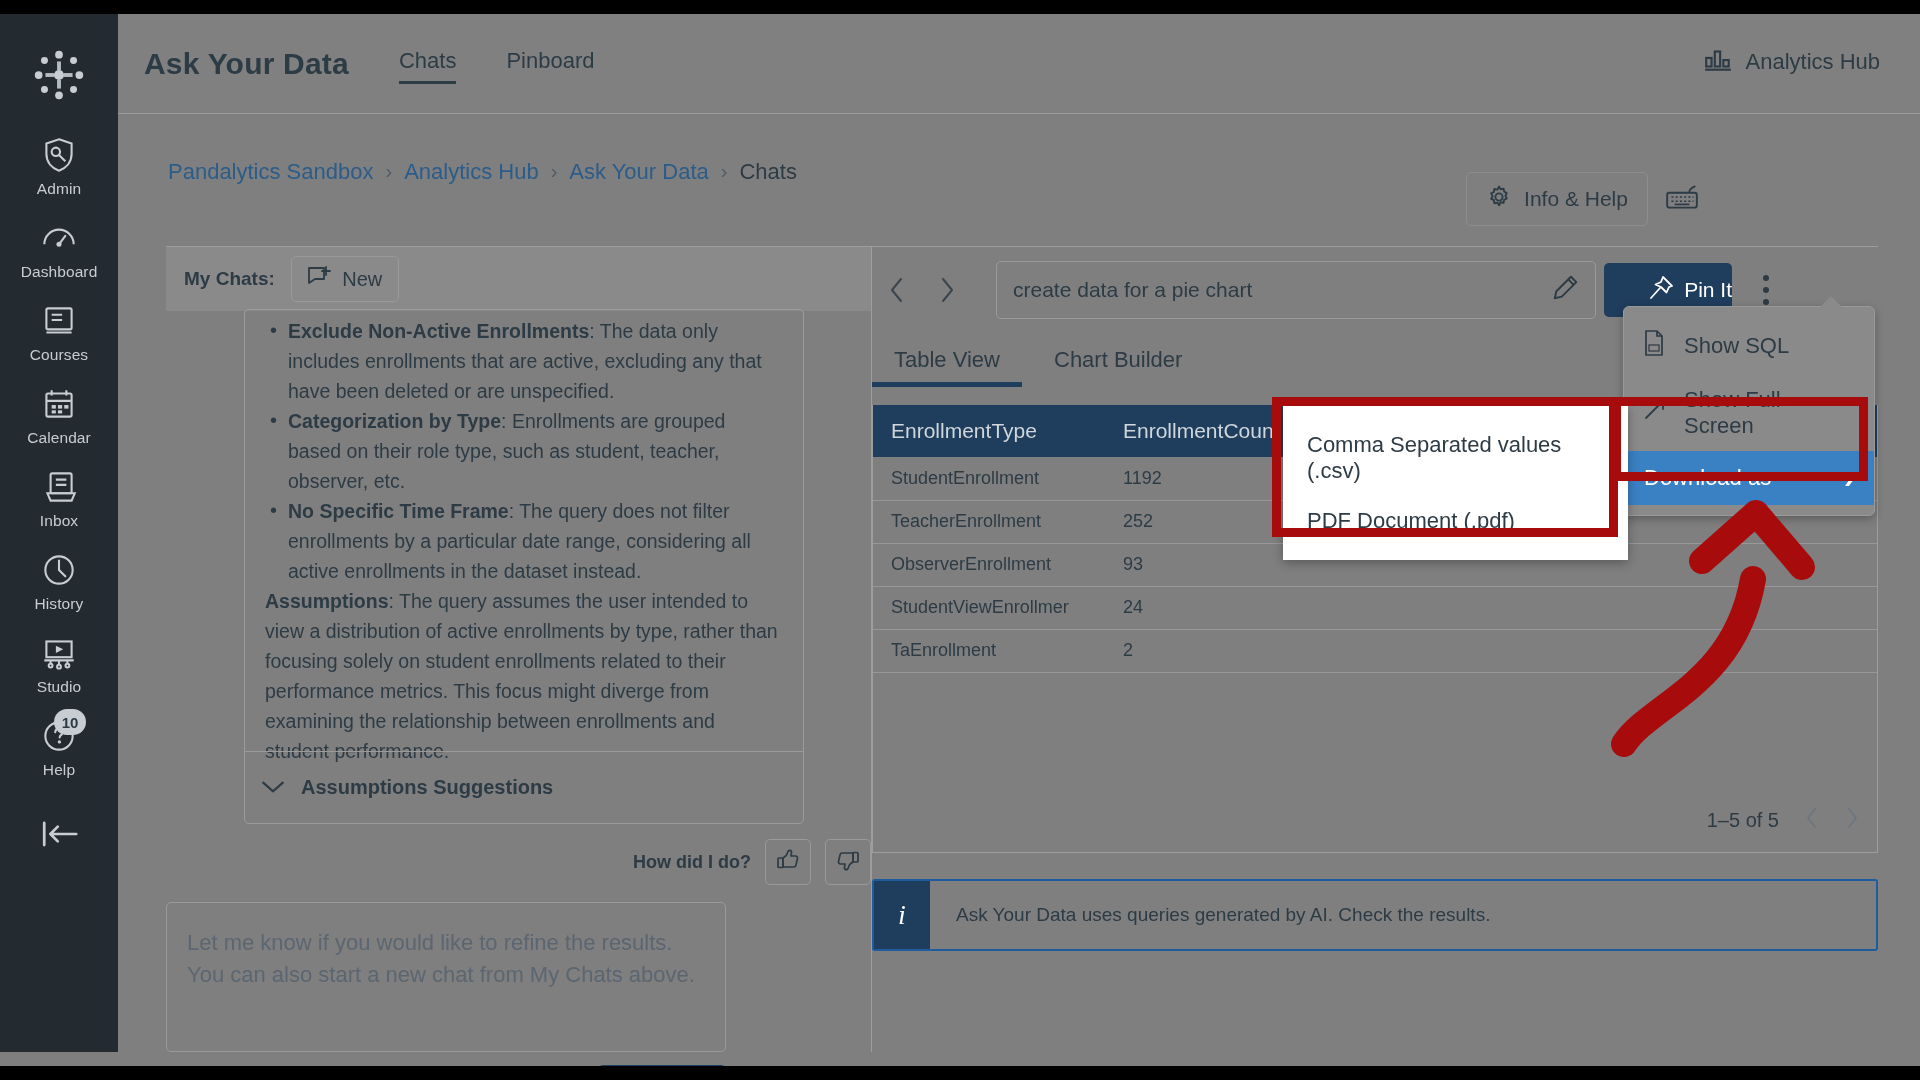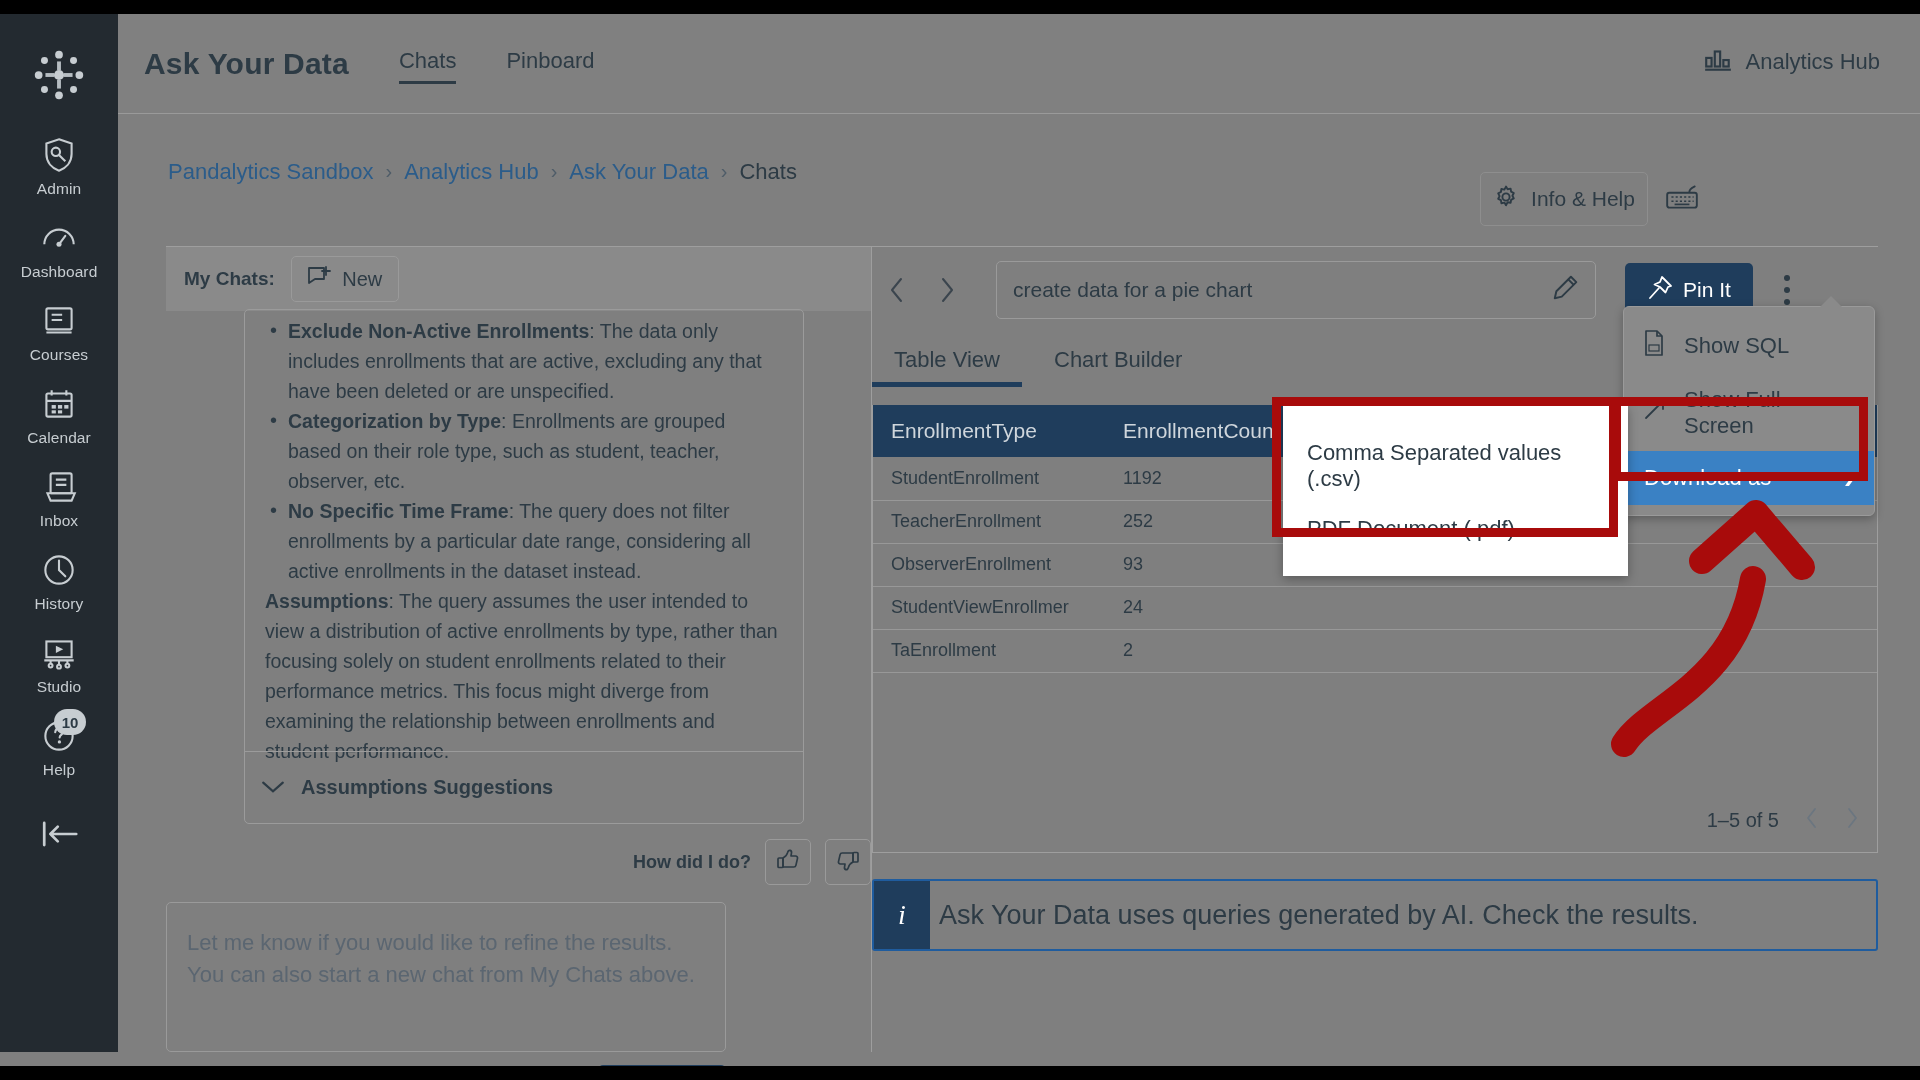--- a/index.html
+++ b/index.html
@@ -95,21 +95,21 @@
   #breadcrumb .crumb { color:#2b5c8a; }
   #breadcrumb .crumb.last { color:#2d3b45; }
   #breadcrumb .sep { margin: 0 12px; color:#4e5c68; font-size:20px; }
 
   .tb-btn {
     position: absolute; top: 158px;
     height: 54px; border: 1px solid #8e8e8e; border-radius: 5px;
     display: flex; align-items: center; justify-content: center; gap: 12px;
     font-size: 21px; color: #2d3b45; background: transparent;
   }
-  #info-help-btn { right: 272px; width: 168px; }
+  #info-help-btn { right: 272px; width: 182px; }
   #kbd-btn { right: 212px; top: 160px; width: 52px; height: 50px; border: none;
              display:flex; align-items:center; justify-content:center; position:absolute;}
 
   
   #ws-top-rule {
     position:absolute; left: 166px; top: 232px; width: 1712px; height:1px;
     background:#9e9e9e;
   }
 
   
@@ -207,23 +207,23 @@
     color:#3b454e; font-size: 30px;
   }
   #query-field {
     margin-left: 24px; width: 600px; height: 58px;
     border: 1px solid #9a9a9a; border-radius: 5px;
     display: flex; align-items: center; padding: 0 16px;
     font-size: 21px; color: #2d3b45;
   }
   #query-field .q-text { flex:1; }
   #pin-btn {
-    margin-left: 29px; width: 128px; height: 54px; border-radius: 5px;
+    margin-left: 8px; width: 128px; height: 54px; border-radius: 5px;
     background: #1f3d5c; color: #fff;
-    display: flex; align-items: center; justify-content: center; gap: 10px;
+    display: flex; align-items: center; justify-content: flex-end; gap: 10px;
     font-size: 21px;
   }
   #kebab-btn {
     margin-left: 14px; width: 40px; height: 54px;
     display: flex; flex-direction: column; align-items: center; justify-content: center; gap: 6px;
   }
   .kdot { width: 6px; height: 6px; border-radius: 50%; background: #2d3b45; }
 
   
   #res-tabs {
@@ -269,22 +269,22 @@
     width: 1006px; height: 72px;
     display: flex; align-items: stretch;
     border: 2px solid #1f5c9e; border-radius: 3px;
   }
   #info-banner .ib-icon {
     width: 56px; background: #1f3d5c; color: #fff;
     display: flex; align-items: center; justify-content: center;
     font-size: 28px; font-style: italic; font-family: "Liberation Serif", serif;
   }
   #info-banner .ib-text {
-    flex: 1; display: flex; align-items: center; padding-left: 9px;
-    font-size: 27px; color: #2d3b45;
+    flex: 1; display: flex; align-items: center; padding-left: 26px;
+    font-size: 19px; color: #2d3b45;
   }
 
   
   #kebab-menu {
     position: absolute; left: 1623px; top: 292px;
     width: 252px; background: #8a8a8a;
     border: 1px solid #9a9a9a; border-radius: 6px;
     box-shadow: 0 3px 10px rgba(0,0,0,.28);
     padding: 10px 0;
     z-index: 40;
@@ -301,21 +301,21 @@
   .km-item.selected {
     background: #3a81c4; color: #fff;
     justify-content: space-between; padding: 12px 20px;
   }
 
   
   #dl-submenu {
     position: absolute; left: 1283px; top: 392px;
     width: 345px; background: #fff;
     box-shadow: 0 3px 10px rgba(0,0,0,.3);
-    padding: 22px 0;
+    padding: 14px 0;
     z-index: 45;
   }
   .dl-item { padding: 12px 24px; font-size: 22px; color: #2d3b45; }
 
   
   .hl-box { position: absolute; border: 9px solid #a80b0b; z-index: 60; pointer-events: none; }
   #hl-submenu { left: 1272px; top: 383px; width: 346px; height: 140px; }
   #hl-download { left: 1612px; top: 383px; width: 256px; height: 84px; }
   #arrow-svg { position: absolute; left: 1590px; top: 455px; width: 340px; height: 320px; z-index: 55; }
 </style>

